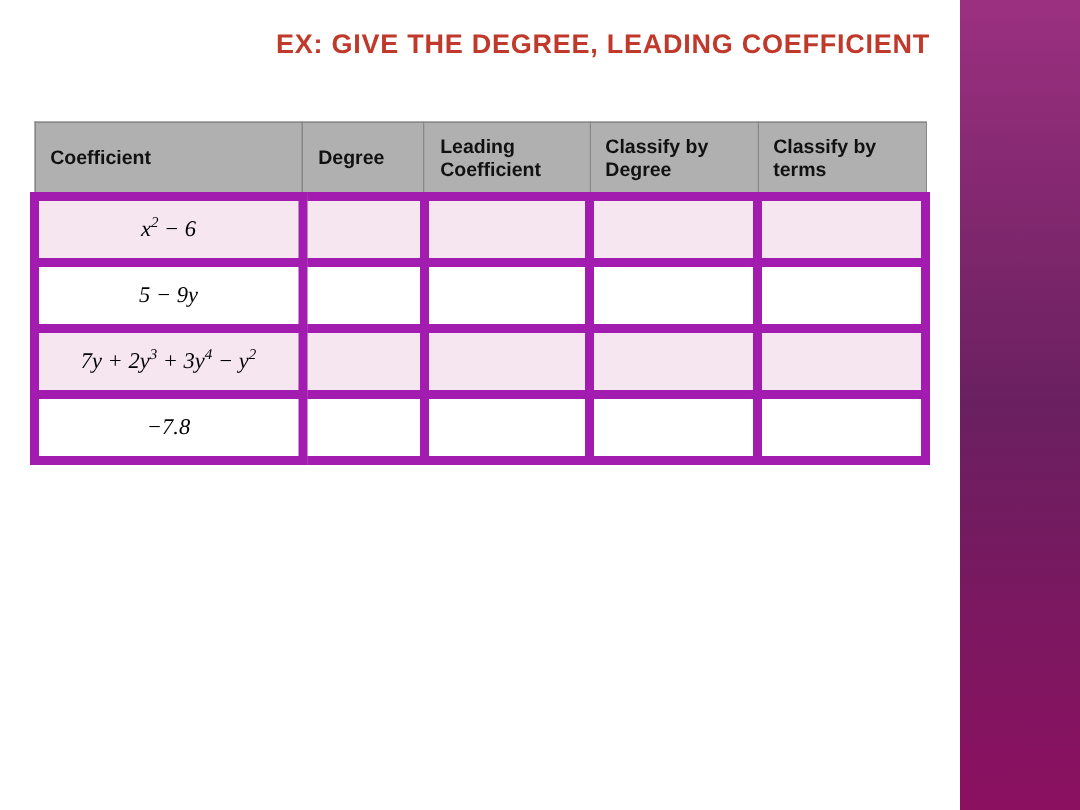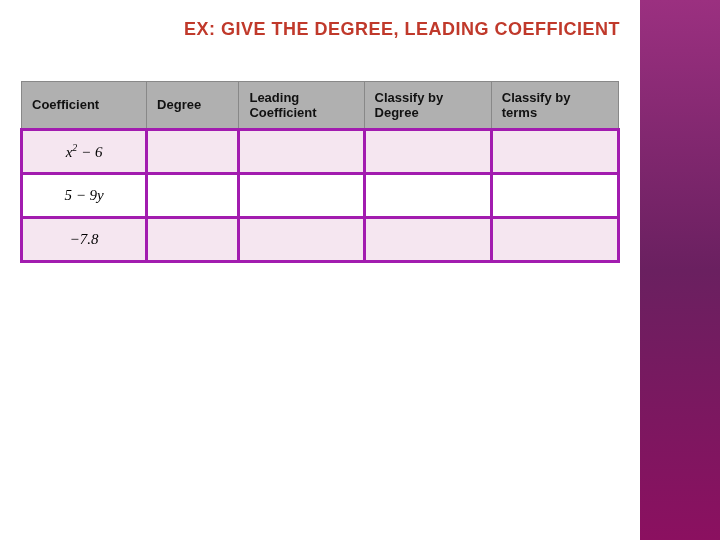--- a/index.html
+++ b/index.html
@@ -61,21 +61,21 @@
 
     tbody tr:nth-child(odd) {
       background-color: #f5e6f0;
     }
 
     tbody tr:nth-child(even) {
       background-color: #ffffff;
     }
 
     tbody td {
-      border: 3px solid #a21caf;
+      border: 6px solid #a21caf;
       padding: 8px 10px;
       height: 44px;
       vertical-align: middle;
     }
 
     .poly-cell {
       font-style: italic;
       font-size: 14px;
       text-align: center;
     }
@@ -125,20 +125,29 @@
         <td class="poly-cell">
           <span class="poly-math">5 − 9<i>y</i></span>
         </td>
         <td></td>
         <td></td>
         <td></td>
         <td></td>
       </tr>
       <tr>
         <td class="poly-cell">
+          <span class="poly-math">7<i>y</i> + 2<i>y</i><sup>3</sup> + 3<i>y</i><sup>4</sup> − <i>y</i><sup>2</sup></span>
+        </td>
+        <td></td>
+        <td></td>
+        <td></td>
+        <td></td>
+      </tr>
+      <tr>
+        <td class="poly-cell">
           <span class="poly-math">−7.8</span>
         </td>
         <td></td>
         <td></td>
         <td></td>
         <td></td>
       </tr>
     </tbody>
   </table>
 </div>

